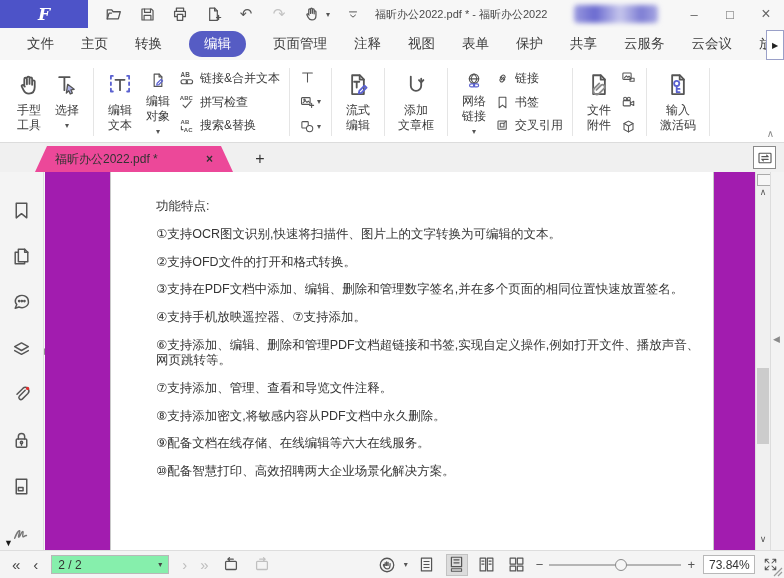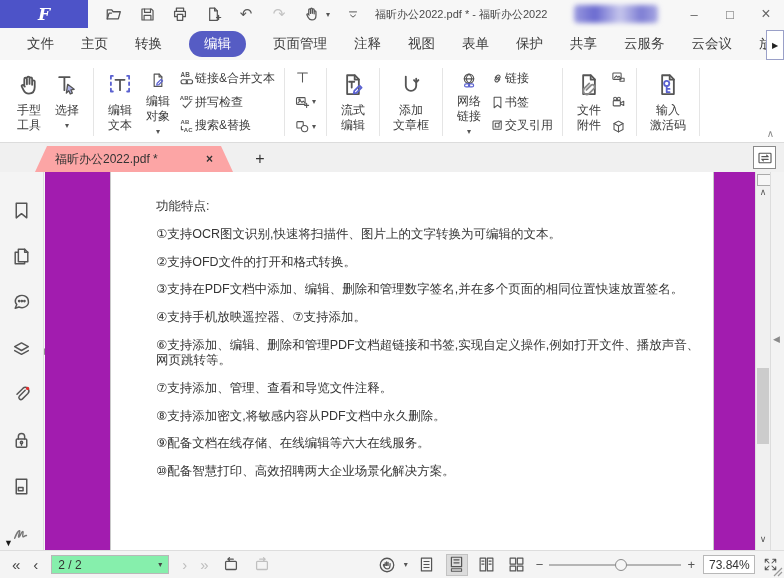--- a/index.html
+++ b/index.html
@@ -37,28 +37,28 @@
   .ribbon{top:60px;left:0;right:0;height:83px;background:#fff;border-bottom:1px solid #dcdcdc;
           display:flex;align-items:stretch;padding:6px 4px 4px 10px;box-sizing:border-box;}
   .rgroup{display:flex;align-items:stretch;}
   .rsep{width:1px;background:#e5e5e5;margin:2px 7px;}
   .bigbtn{display:flex;flex-direction:column;align-items:center;justify-content:flex-start;
           padding:3px 6px;gap:5px;}
   .bigbtn .blabel{font-size:12px;color:#3c3c3c;text-align:center;line-height:15px;white-space:pre-line;}
   .bigbtn svg{margin-top:3px;}
   .caret{font-size:8px;color:#555;line-height:6px;}
   .smallstack{display:flex;flex-direction:column;justify-content:space-between;padding:4px 2px;}
-  .srow{display:flex;align-items:center;font-size:12px;color:#3c3c3c;white-space:nowrap;}
+  .srow{display:flex;align-items:center;gap:5px;font-size:12px;color:#3c3c3c;white-space:nowrap;}
   .iconstack{display:flex;flex-direction:column;justify-content:space-between;padding:4px 3px;}
   .irow{display:flex;align-items:center;gap:2px;}
   .rib-collapse{position:absolute;right:10px;top:128px;font-size:10px;color:#8a8a8a;}
 
   
   .tabbar{top:143px;left:0;right:0;height:29px;background:#f0f0f0;}
-  .tab{position:absolute;left:35px;top:3px;width:198px;height:26px;background:#fca5a5;
+  .tab{position:absolute;left:35px;top:3px;width:198px;height:26px;background:#ec4899;
        clip-path:polygon(12px 0,calc(100% - 12px) 0,100% 100%,0 100%);
        display:flex;align-items:center;padding:0 20px;box-sizing:border-box;}
   .tab-label{font-size:12px;color:#333;flex:1;}
   .tab-close{font-size:12px;color:#333;font-weight:bold;}
   .tab-new{position:absolute;left:248px;top:4px;width:24px;height:24px;display:flex;align-items:center;justify-content:center;font-size:16px;color:#333;}
   .panel-swap{position:absolute;right:8px;top:3px;width:21px;height:21px;border:1px solid #8a8a8a;background:#fff;display:flex;align-items:center;justify-content:center;}
 
   
   .main{top:172px;left:0;bottom:28px;right:0;}
   .sidebar{position:absolute;left:0;top:0;bottom:0;width:44px;background:#f4f4f4;border-right:1px solid #dedede;

